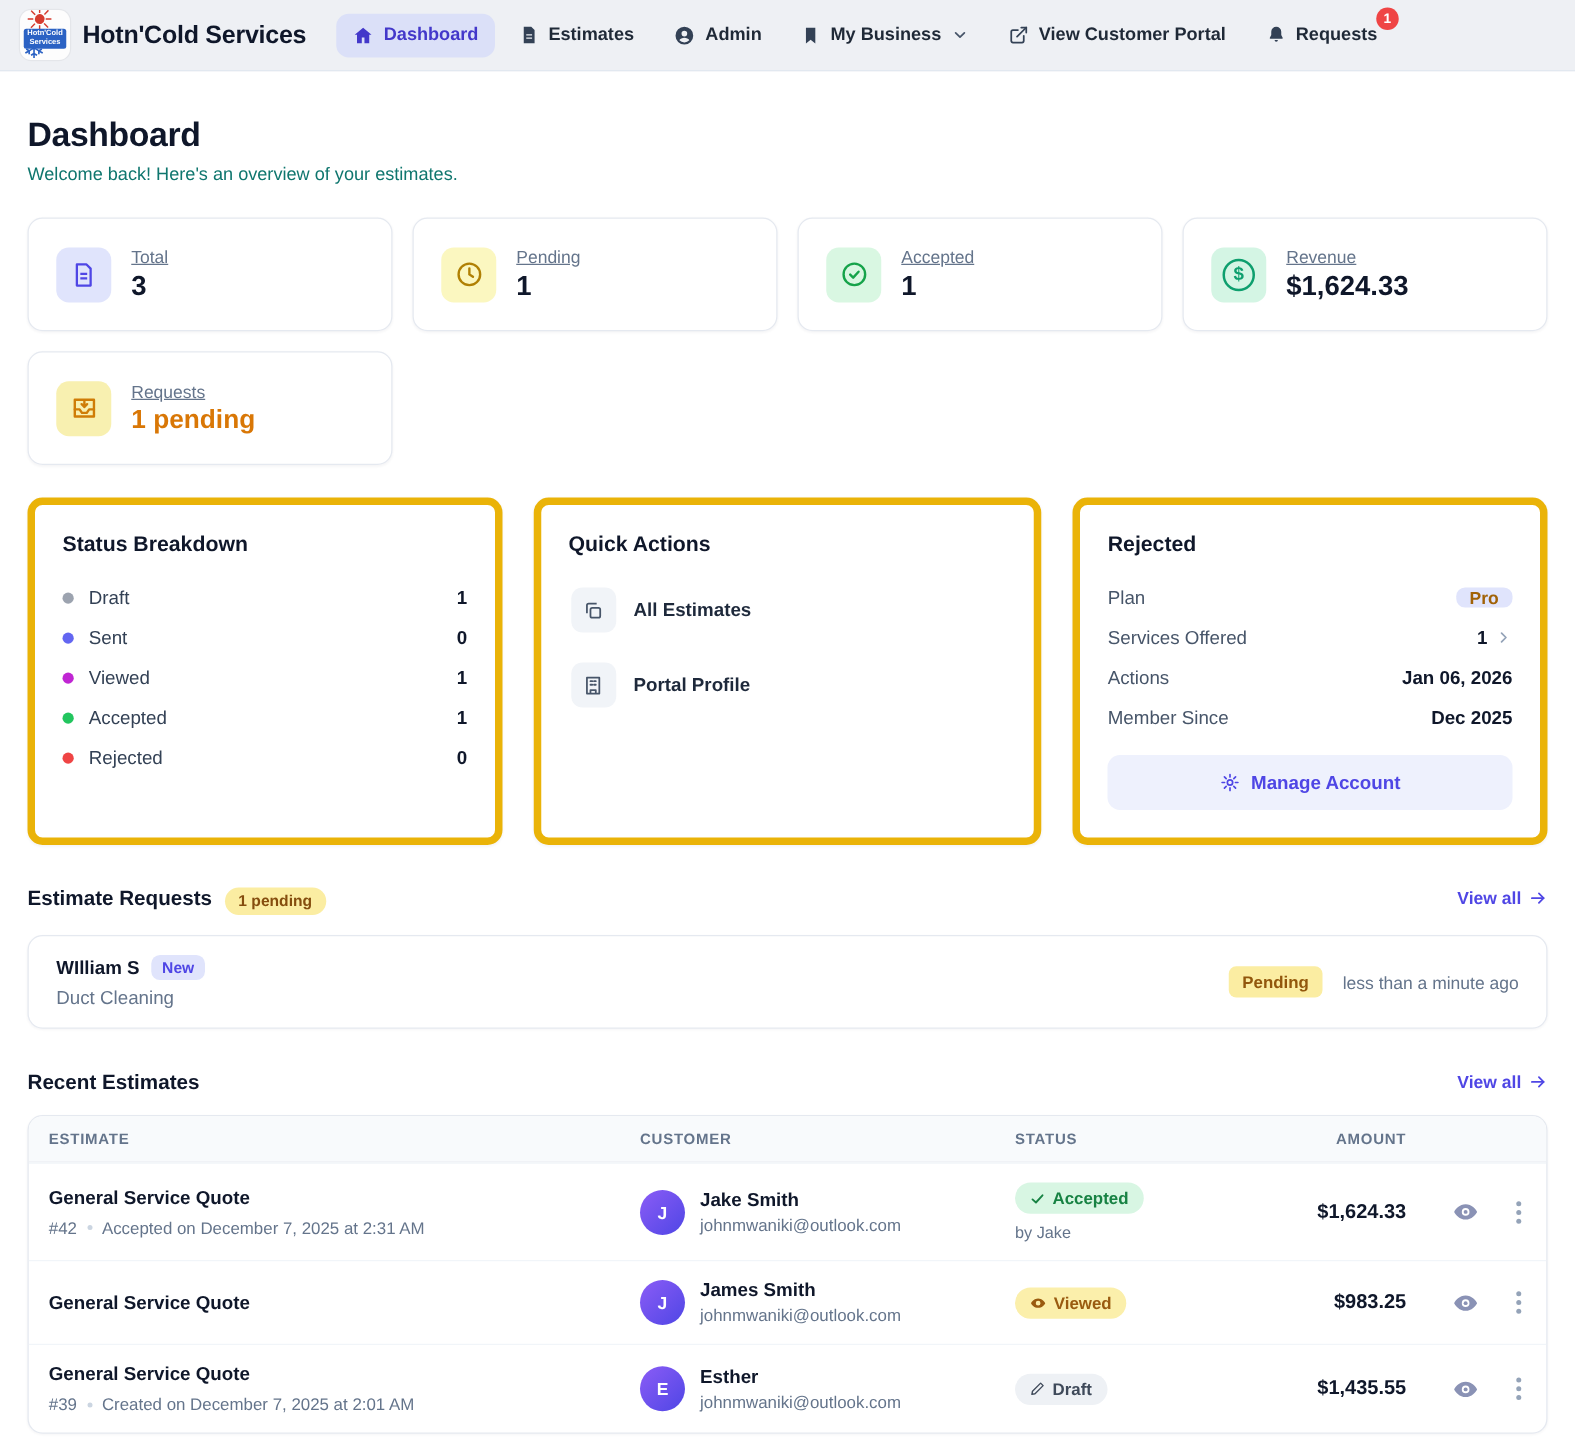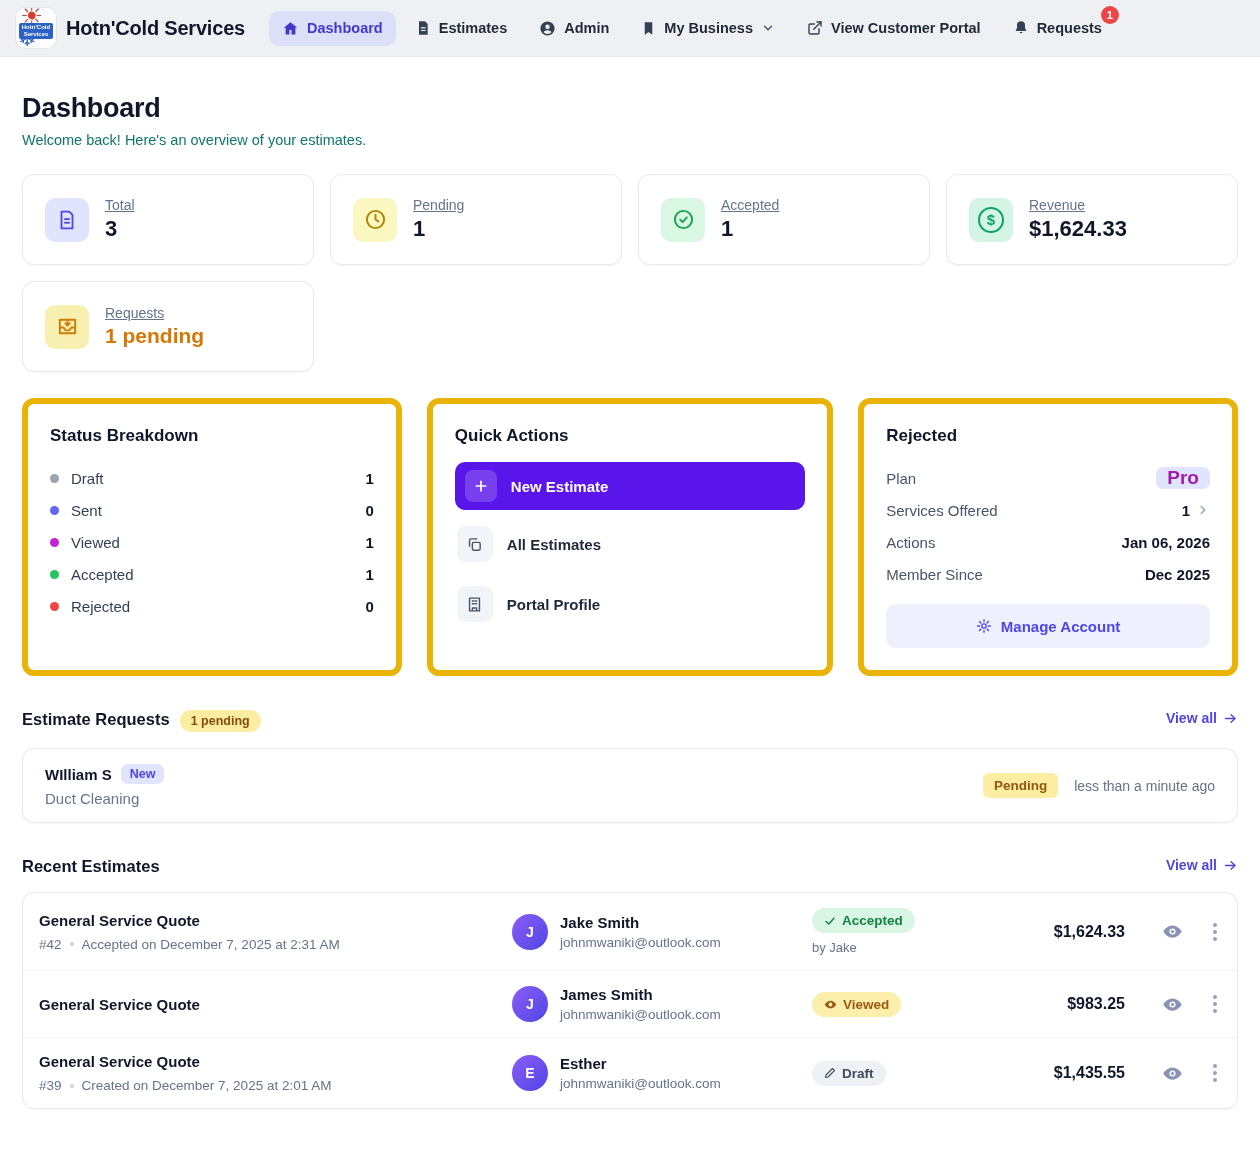--- a/index.html
+++ b/index.html
@@ -66,21 +66,21 @@
                 font-family:inherit; font-size:15px; font-weight:bold; height:48px; }
   .qa-plus { width:32px; height:32px; border-radius:8px; background:rgba(255,255,255,.18);
              display:flex; align-items:center; justify-content:center; }
   .qa-item { display:flex; align-items:center; gap:14px; padding:8px 2px; margin-top:8px;
              font-size:15px; font-weight:600; color:#1e293b; cursor:pointer; border-radius:10px; }
   .qa-icon { width:36px; height:36px; border-radius:9px; background:#f1f4f8; color:#475569;
              display:flex; align-items:center; justify-content:center; }
 
   .acct-row { display:flex; align-items:center; height:32px; font-size:15px; color:#475569; }
   .acct-right { margin-left:auto; display:flex; align-items:center; gap:6px; font-weight:bold; color:#0f172a; font-size:15px; }
-  .badge-pro { background:#e0e4fc; color:#a21caf; font-size:19px; font-weight:bold;
+  .badge-pro { background:#e0e4fc; color:#a16207; font-size:14px; font-weight:bold;
                border-radius:7px; padding:0 11px; }
   .manage-btn { margin-top:14px; width:100%; border:none; background:#eef1fd; color:#4f46e5;
                 border-radius:10px; height:44px; display:flex; align-items:center; justify-content:center;
                 gap:9px; font-family:inherit; font-size:15px; font-weight:bold; cursor:pointer; }
 
   
   .section-head { display:flex; align-items:flex-start; margin-top:34px; }
   .section-title { font-size:16.5px; font-weight:bold; }
   .badge-pending-count { background:#fbeda2; color:#854d0e; font-size:12.5px; font-weight:600;
                          border-radius:999px; padding:4px 11px; margin-left:10px; }
@@ -288,29 +288,20 @@
       </div>
       <div class="sb-row">
         <span class="sb-dot dot-rejected"></span>
         <span>Rejected</span>
         <span class="sb-val">0</span>
       </div>
     </section>
 
     <section class="panel">
       <h2 class="panel-title">Quick Actions</h2>
-      <button class="qa-primary">
-        <span class="qa-plus">
-          <svg width="16" height="16" viewBox="0 0 24 24" fill="none" stroke="#fff" stroke-width="2.6" stroke-linecap="round">
-              <line x1="12" y1="5" x2="12" y2="19"></line>
-              <line x1="5" y1="12" x2="19" y2="12"></line>
-            </svg>
-        </span>
-        <span>New Estimate</span>
-      </button>
       <div class="qa-item">
         <span class="qa-icon">
           <svg width="17" height="17" viewBox="0 0 24 24" fill="none" stroke="#475569" stroke-width="2" stroke-linejoin="round">
               <rect x="9" y="9" width="11" height="11" rx="2"></rect>
               <path d="M5 15V6a2 2 0 0 1 2-2h9"></path>
             </svg>
         </span>
         <span>All Estimates</span>
       </div>
       <div class="qa-item">
@@ -395,20 +386,27 @@
     <a class="view-all">
       <span>View all</span>
       <svg width="15" height="15" viewBox="0 0 24 24" fill="none" stroke="#4f46e5" stroke-width="2.2" stroke-linecap="round" stroke-linejoin="round">
           <line x1="4" y1="12" x2="19" y2="12"></line>
           <polyline points="13 6 19 12 13 18"></polyline>
         </svg>
     </a>
   </div>
 
   <div class="table-card">
+    <div class="t-grid t-head">
+      <div class="th">Estimate</div>
+      <div class="th">Customer</div>
+      <div class="th">Status</div>
+      <div class="th right">Amount</div>
+      <div class="th"></div>
+    </div>
 
     <div class="t-grid t-row">
       <div class="td">
         <div class="est-title">General Service Quote</div>
         <div class="est-meta">
           <span>#42</span>
           <span class="meta-dot"></span>
           <span>Accepted on December 7, 2025 at 2:31 AM</span>
         </div>
       </div>

